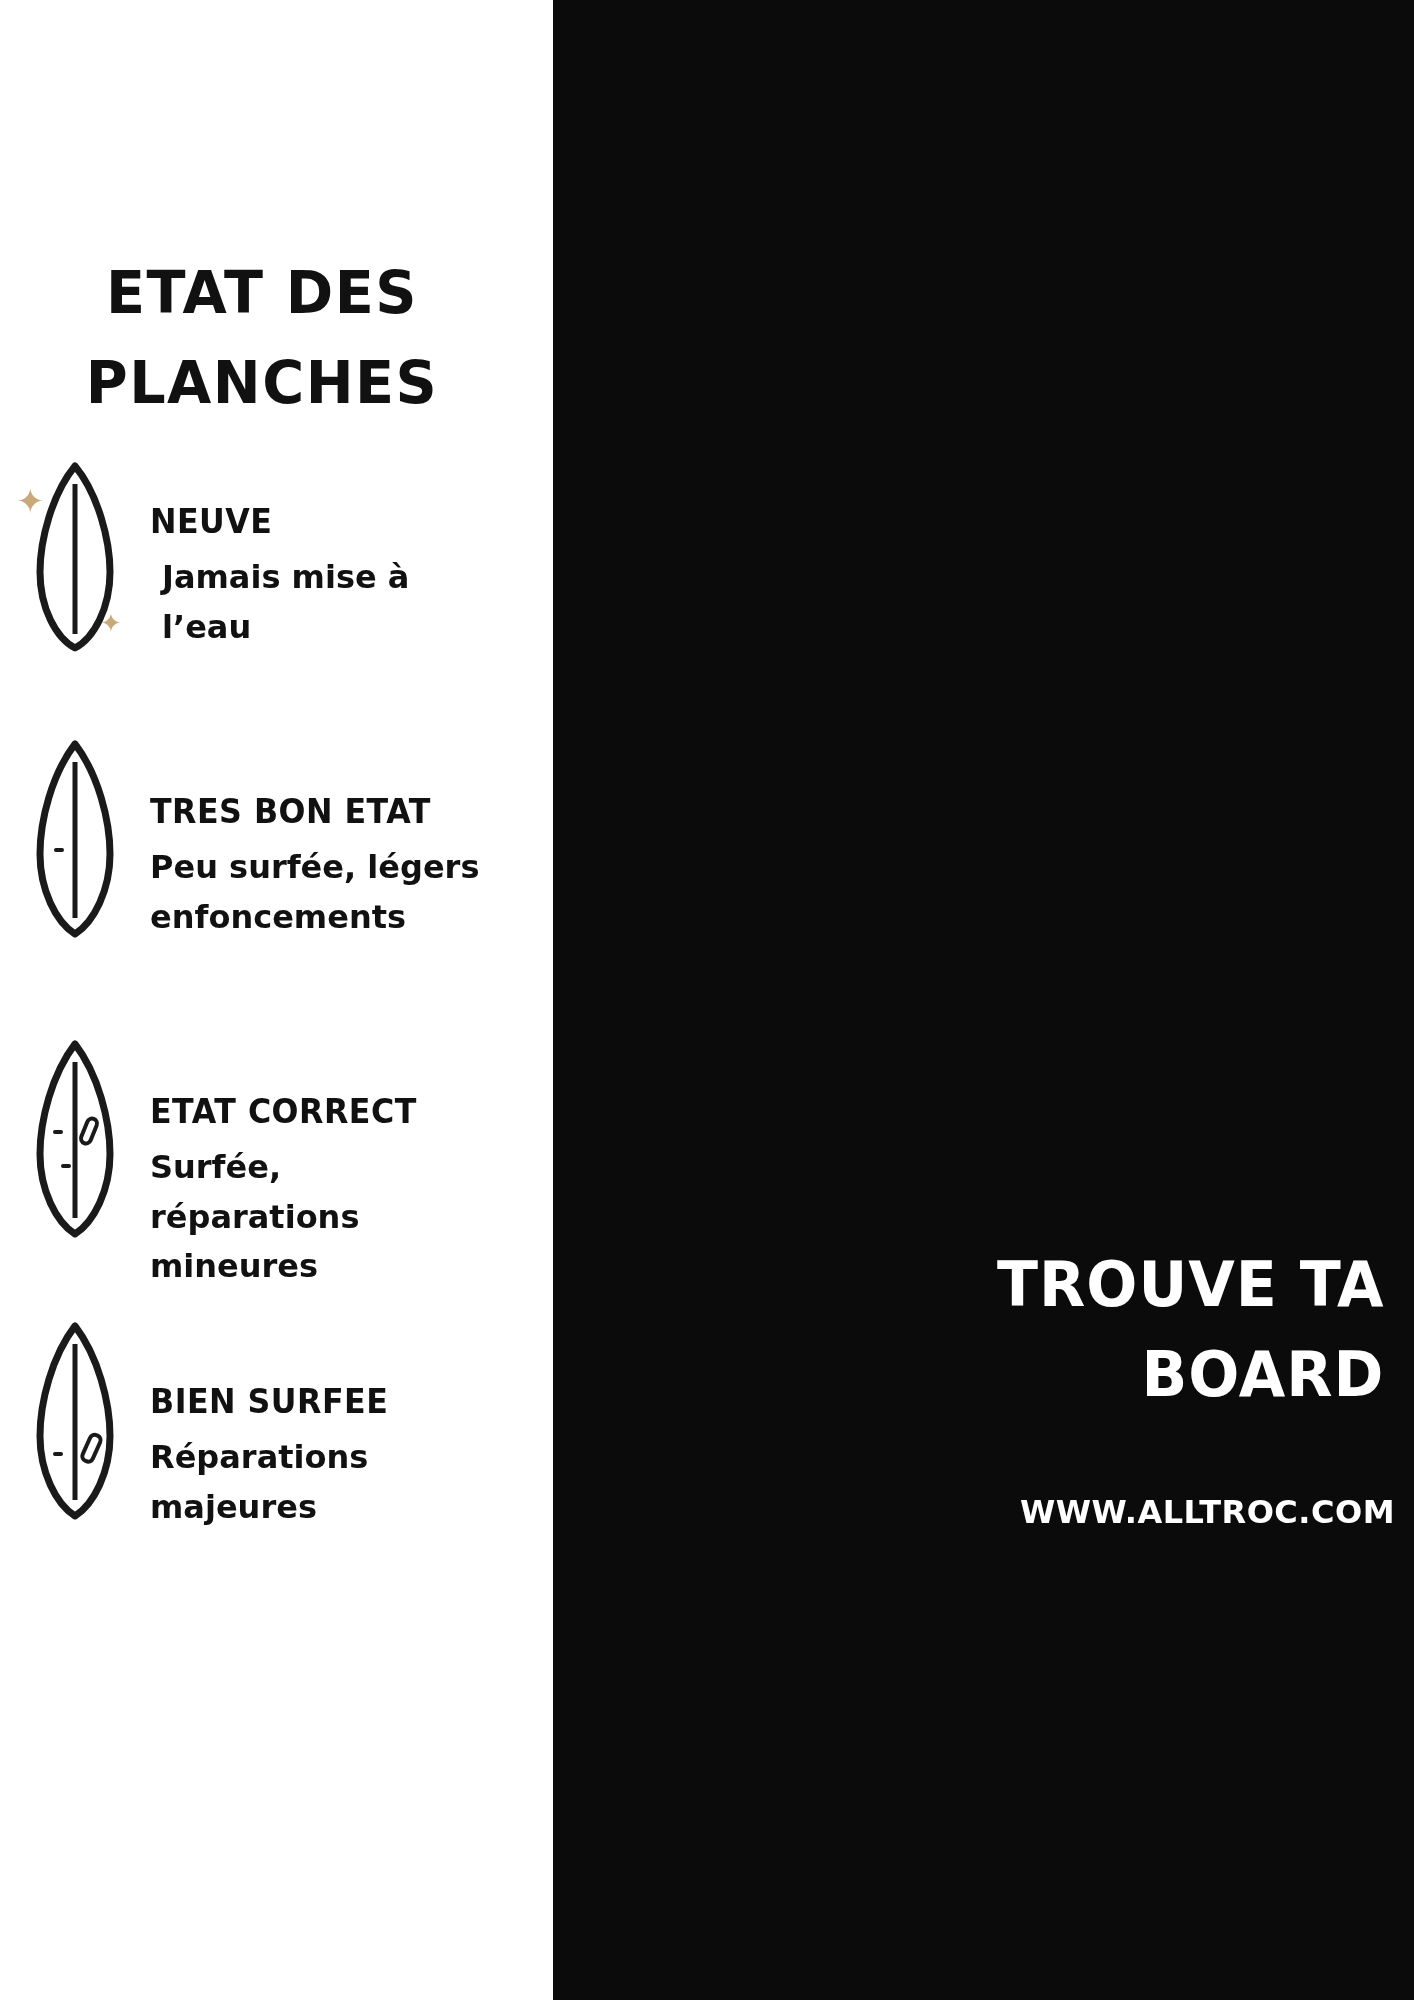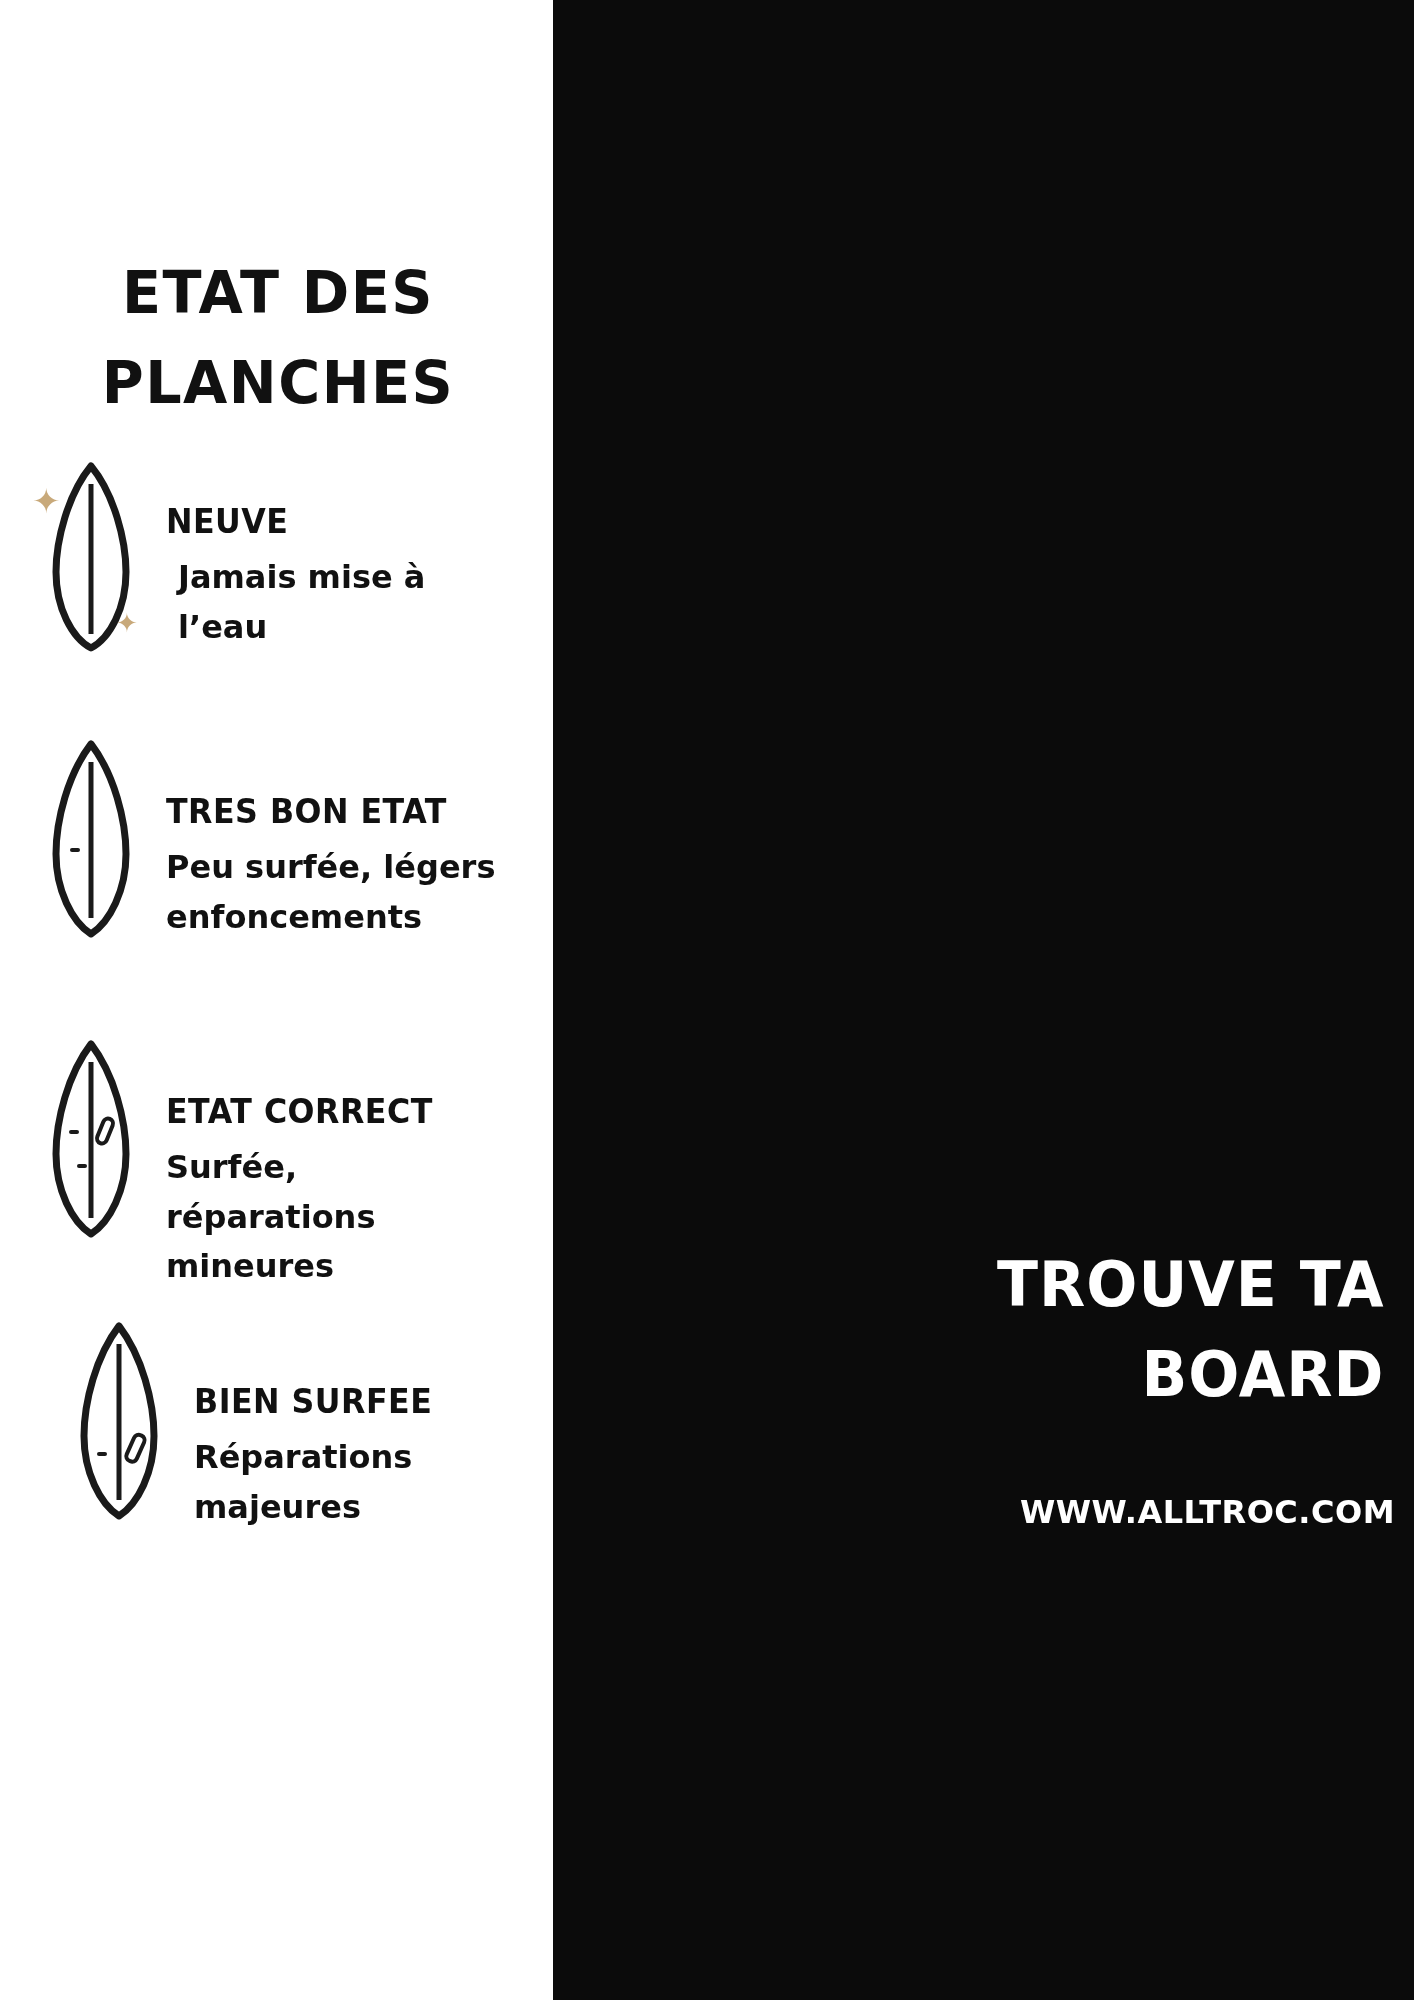--- a/index.html
+++ b/index.html
@@ -11,21 +11,21 @@
     width: 1414px;
     height: 2000px;
     position: relative;
     overflow: hidden;
     font-family: "DejaVu Sans", sans-serif;
   }
 
   
   .left-panel {
     position: absolute;
-    left: 16px; top: 0;
+    left: 0; top: 0;
     width: 524px;
     height: 2000px;
     background: #ffffff;
   }
   .right-panel {
     position: absolute;
     left: 553px; top: 0;
     width: 890px;
     height: 2000px;
     background: #0b0b0b;
@@ -53,21 +53,21 @@
   .row {
     position: absolute;
     left: 0;
     width: 524px;
     display: flex;
     align-items: flex-start;
   }
   .row-1 { top: 462px; }
   .row-2 { top: 740px; }
   .row-3 { top: 1040px; }
-  .row-4 { top: 1322px; padding-left: 28px; }
+  .row-4 { top: 1322px; }
 
   .board-wrap {
     position: relative;
     width: 150px;
     min-width: 150px;
     height: 200px;
     display: flex;
     justify-content: center;
   }
   .board-svg { display: block; }

